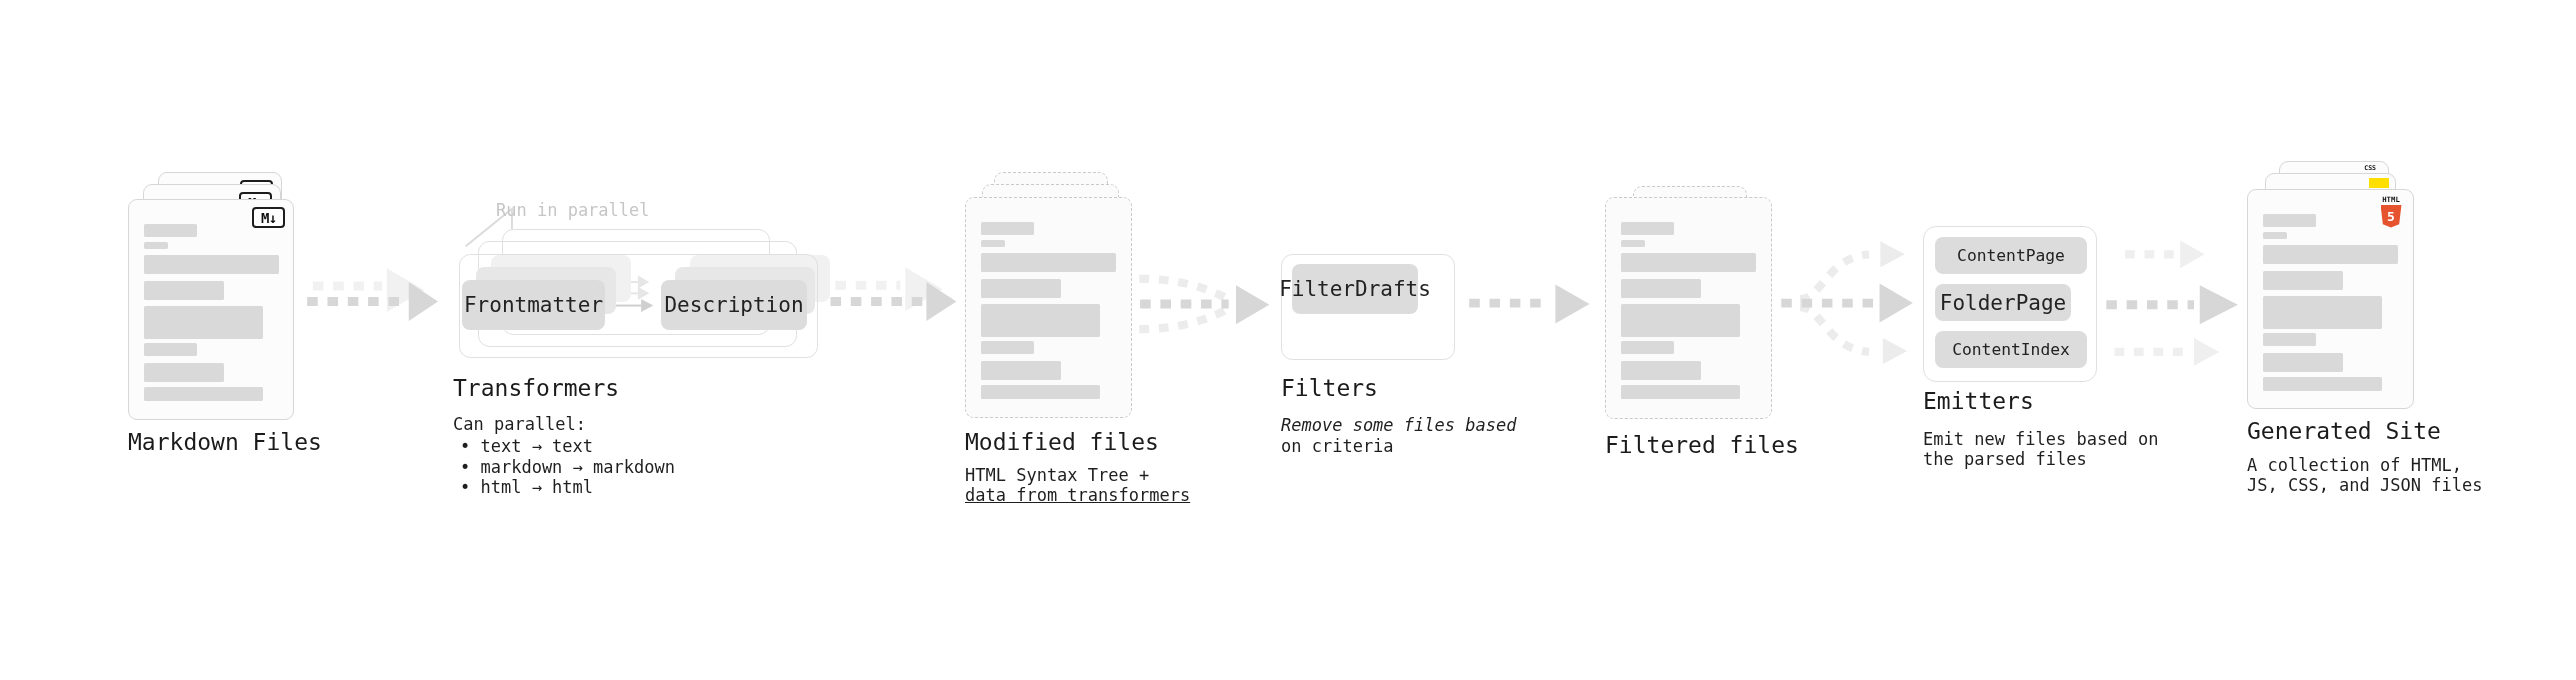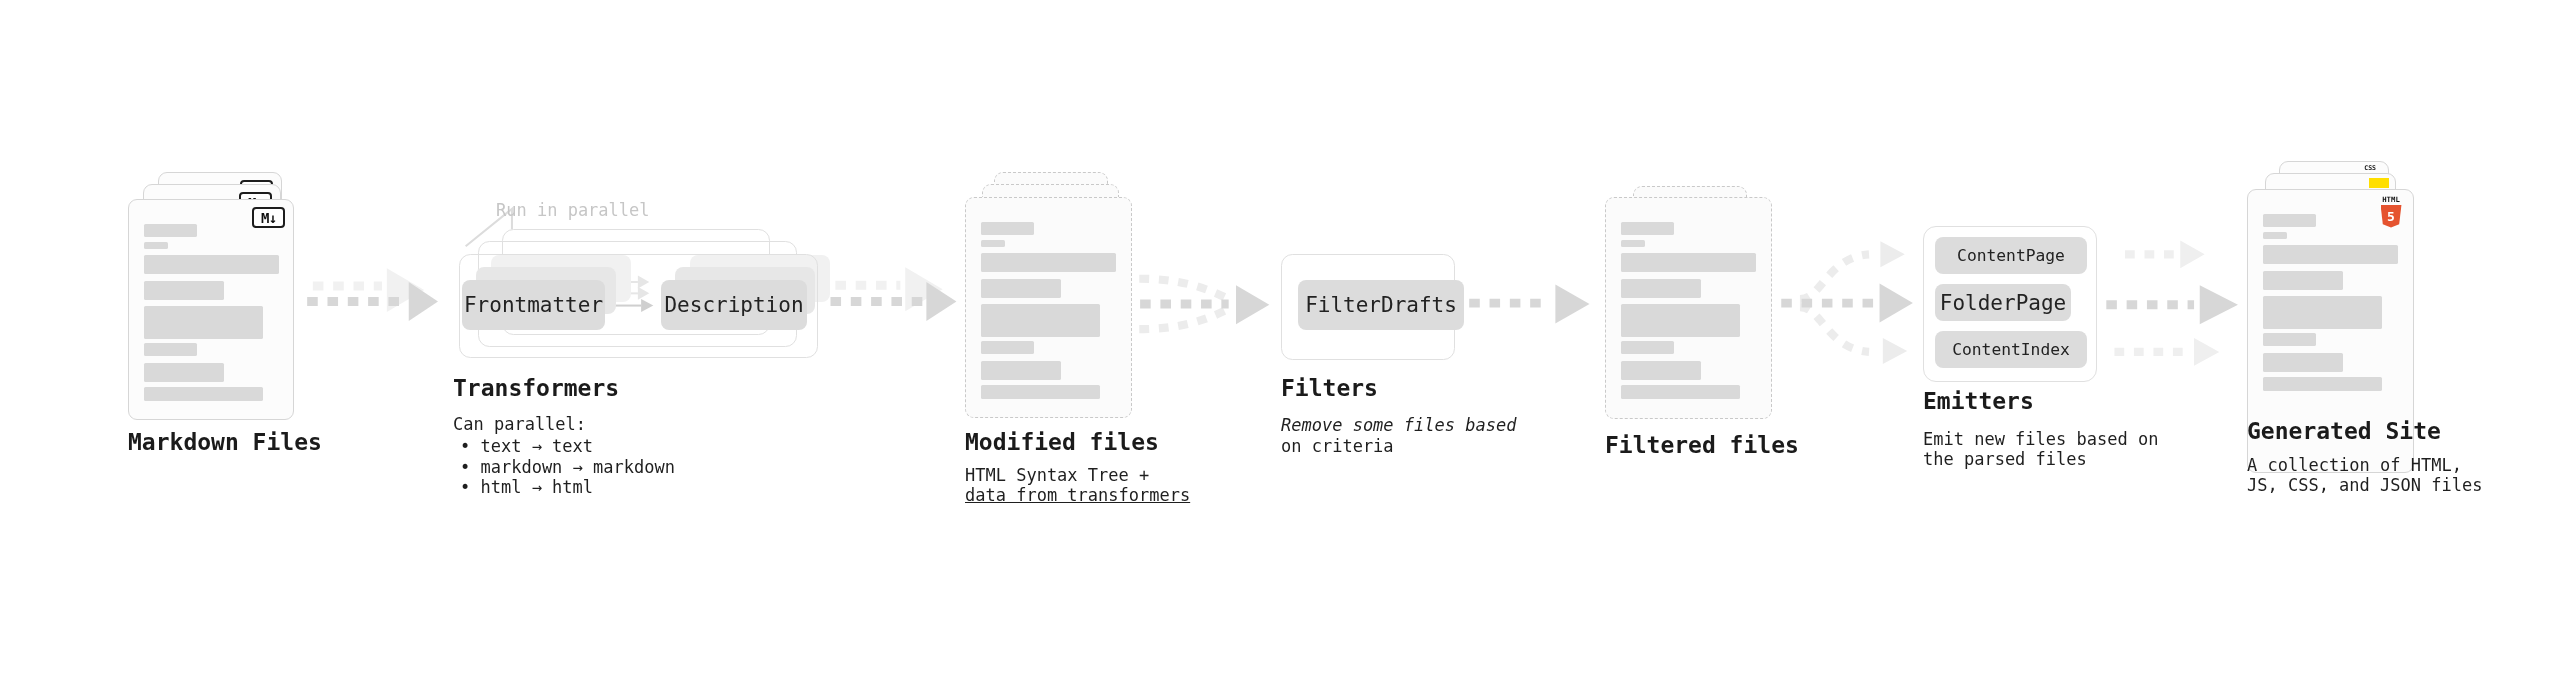--- a/index.html
+++ b/index.html
@@ -40,21 +40,21 @@
   .frame{position:absolute;border:1.6px solid #e0e0e0;border-radius:11.4px;box-sizing:border-box;z-index:2;background:transparent;}
   .pill{
     position:absolute;background:#dcdcdc;border-radius:8.1px;z-index:4;
     display:flex;align-items:center;justify-content:center;
     font-size:21px;color:#222;white-space:nowrap;box-sizing:border-box;
   }
   .pill.ghost1{background:#f1f1f1;z-index:3;}
   .pill.ghost2{background:#e7e7e7;z-index:3;}
 
   
-  .stage-label{position:absolute;font-size:23px;font-weight:700;color:#1b1b1b;white-space:nowrap;z-index:2;}
+  .stage-label{position:absolute;font-size:23px;font-weight:400;color:#1b1b1b;white-space:nowrap;z-index:2;}
   .stage-desc{position:absolute;font-size:17px;color:#1f1f1f;white-space:nowrap;z-index:2;line-height:20.3px;}
   .annotation{position:absolute;font-size:17px;color:#c6c6c6;white-space:nowrap;z-index:2;}
 </style>
 </head>
 <body>
 
 <div class="canvas">
 
   <svg class="connectors" width="2576" height="681" viewBox="0 0 3170 838">
 
@@ -187,21 +187,21 @@
           <div class="skel" style="top: 187px; width: 119px; height: 14px;"></div>
         </div>
     </div>
     <div class="stage-label" style="left:965px;top:429px;">Modified files</div>
     <div class="stage-desc" style="left:965px;top:465px;">HTML Syntax Tree +</div>
     <div class="stage-desc" style="left:965px;top:485px;text-decoration:underline;">data from transformers</div>
   </div>
 
   <div>
     <div class="frame" style="left:1281px;top:254px;width:174px;height:106px;"></div>
-    <div class="pill" style="left:1292px;top:280px;width:166px;height:50px;margin-left:6px;">FilterDrafts</div>
+    <div class="pill" style="left:1292px;top:264px;width:126px;height:50px;">FilterDrafts</div>
     <div class="stage-label" style="left:1281px;top:375px;">Filters</div>
     <div class="stage-desc" style="left:1281px;top:415px;font-style:italic;">Remove some files based</div>
     <div class="stage-desc" style="left:1281px;top:436px;">on criteria</div>
   </div>
 
   <div>
     <div class="doc dashed" style="left:1633px;top:186px;width:114px;height:221px;"></div>
     <div class="doc dashed" style="left:1605px;top:197px;width:167px;height:222px;">
       <div class="doc-lines">
           <div class="skel" style="top: 24.4px; width: 53px; height: 13px;"></div>
@@ -230,21 +230,21 @@
   <div>
     <div class="doc" style="left:2279px;top:161px;width:110px;height:221px;">
       <div class="css-badge">
         <div class="css-word">CSS</div>
         <div class="css-underline"></div>
       </div>
     </div>
     <div class="doc" style="left:2265px;top:173px;width:131px;height:221px;">
       <div class="js-badge"></div>
     </div>
-    <div class="doc" style="left:2247px;top:189px;width:167px;height:284px;">
+    <div class="doc" style="left:2247px;top:189px;width:167px;height:220px;">
       <div class="html5-badge">
         <div class="html5-word">HTML</div>
         <div class="html5-shield">
             <span>5</span>
           </div>
       </div>
       <div class="doc-lines">
           <div class="skel" style="top: 24.4px; width: 53px; height: 13px;"></div>
           <div class="skel" style="top: 42px; width: 24.4px; height: 6.5px;"></div>
           <div class="skel" style="top: 55px; width: 135px; height: 18.7px;"></div>

